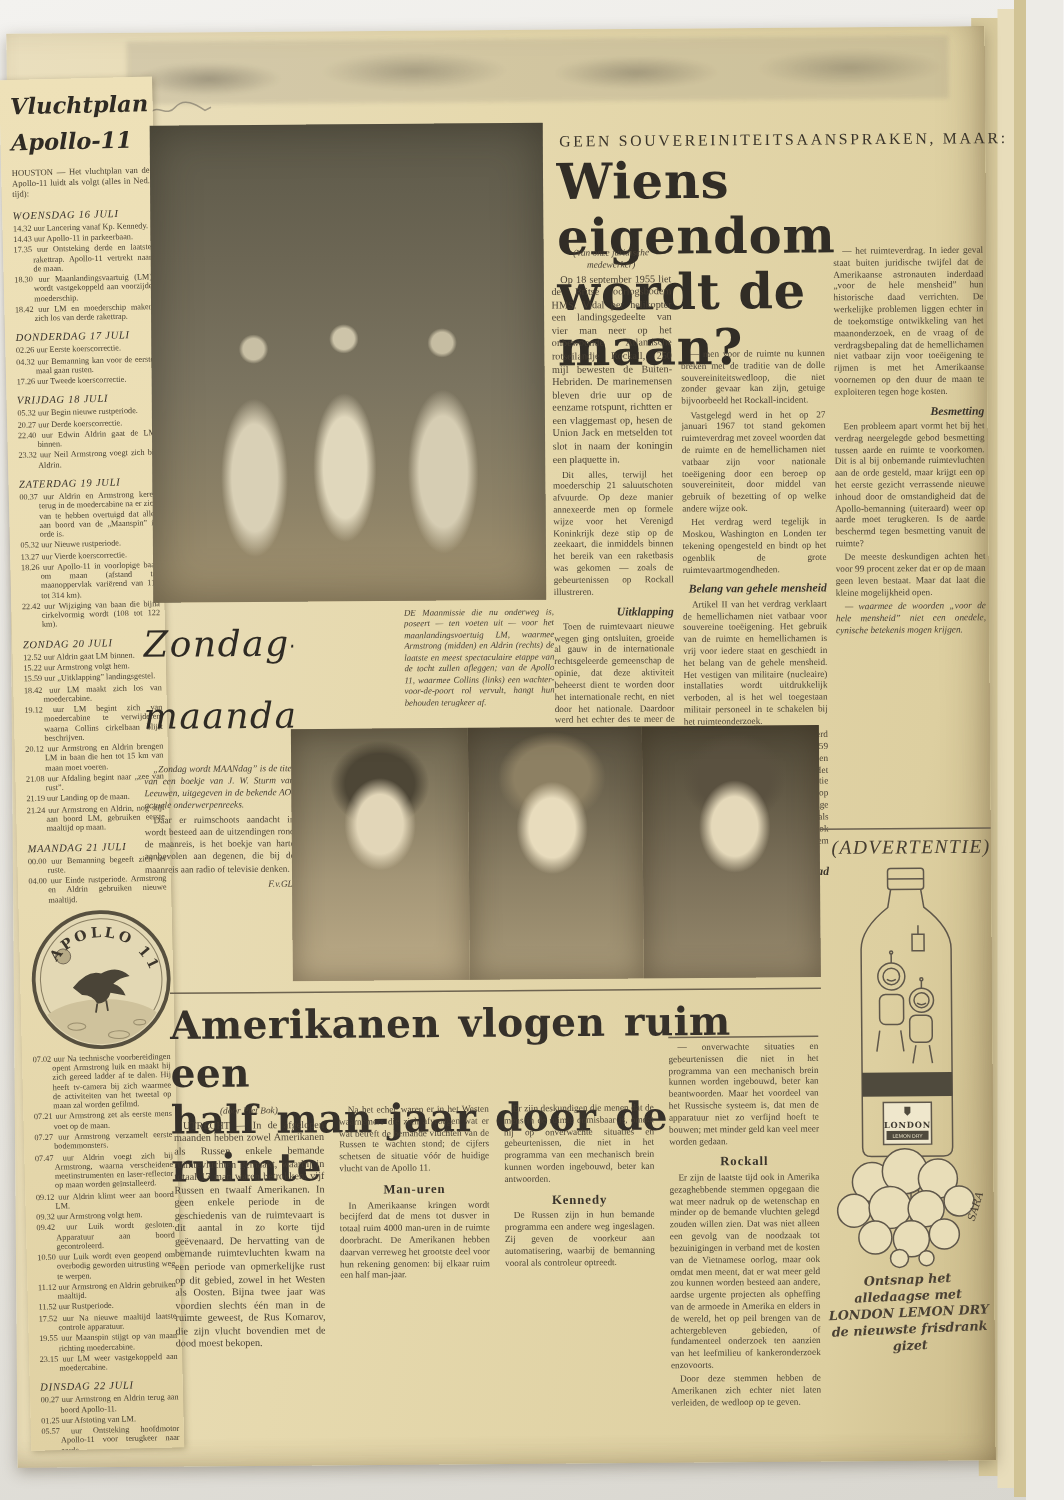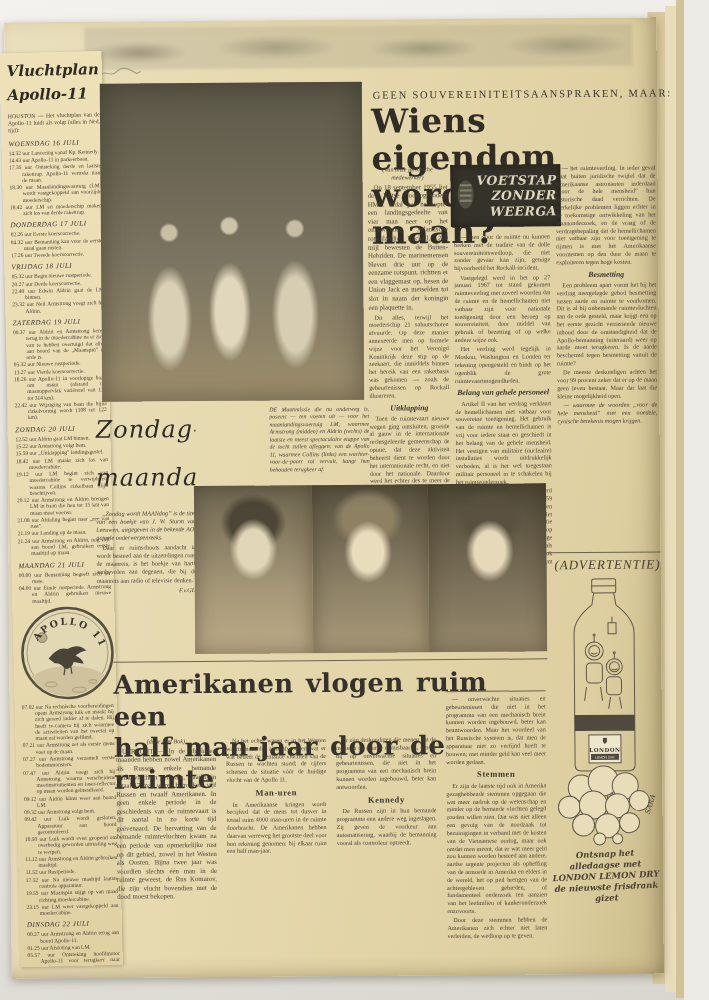--- a/index.html
+++ b/index.html
@@ -68,21 +68,21 @@
                font-weight:bold;font-size:12.5px;line-height:1.22;color:#ded6bd;letter-spacing:.5px}
   .badge-lines span{display:block}
   
   .col{position:absolute;font-size:6.2px;line-height:1.26;color:#473f33;
        text-align:justify;overflow:hidden}
   .col p{margin:0 0 1.5px;text-indent:6px}
   .col p.lead{font-size:6.8px}
   .col p.byline{text-align:center;font-style:italic;text-indent:0;margin-bottom:2px}
   .col p.ital{font-style:italic}
   .sec-h{font-style:italic;font-weight:bold;font-size:7.8px;margin:4px 0 1.5px;
-         text-align:center;color:#3a342b}
+         text-align:right;color:#3a342b}
   .sec-hc{font-weight:bold;font-size:8.5px;text-align:center;margin:4px 0 2px;
           letter-spacing:.6px;color:#3a342b}
   .signoff{text-align:right;font-style:italic;margin-top:1px}
   .colA{left:362px;top:146px;width:80px;height:318px}
   .colB{left:448px;top:214px;width:96px;height:452px}
   .colC{left:550px;top:146px;width:100px;height:386px}
   
   .zondag{position:absolute;left:88px;top:384px;width:100px;height:262px;overflow:hidden}
   .z-head{font-family:"DejaVu Serif",serif;font-style:italic;font-weight:normal;
           font-size:24px;line-height:2.0;color:#2f2b24;margin:0 0 8px;letter-spacing:1px}
@@ -229,47 +229,33 @@
     </section>
 
     <div class="photo-astro"></div>
 
     <div class="kicker">GEEN SOUVEREINITEITSAANSPRAKEN, MAAR:</div>
     <h2 class="headline">
       <span>Wiens eigendom</span>
       <span>wordt de maan?</span>
     </h2>
 
-    <div class="badge">
-      <svg width="30" height="48" viewBox="0 0 30 48">
-        <ellipse cx="15" cy="22" rx="11" ry="19" fill="rgba(222,214,189,.18)"></ellipse>
-        <rect x="7" y="8" width="16" height="3" fill="rgba(222,214,189,.35)"></rect>
-        <rect x="7" y="15" width="16" height="3" fill="rgba(222,214,189,.35)"></rect>
-        <rect x="7" y="22" width="16" height="3" fill="rgba(222,214,189,.35)"></rect>
-        <rect x="7" y="29" width="16" height="3" fill="rgba(222,214,189,.35)"></rect>
-      </svg>
-      <div class="badge-lines">
-        <span>VOETSTAP</span>
-        <span>ZONDER</span>
-        <span>WEERGA</span>
-      </div>
-    </div>
 
     <div class="col colA">
         <p class="byline">(Van onze juridische medewerker)</p>
         <p class="lead">Op 18 september 1955 liet de Britse oorlogsbodem HMS. Vidal per helikopter een landingsgedeelte van vier man neer op het onbewoonde Atlantische rotseilandje Rockall, 250 mijl bewesten de Buiten-Hebriden. De marinemensen bleven drie uur op de eenzame rotspunt, richtten er een vlaggemast op, hesen de Union Jack en metselden tot slot in naam der koningin een plaquette in.</p>
         <p>Dit alles, terwijl het moederschip 21 saluutschoten afvuurde. Op deze manier annexeerde men op formele wijze voor het Verenigd Koninkrijk deze stip op de zeekaart, die inmiddels binnen het bereik van een raketbasis was gekomen — zoals de gebeurtenissen op Rockall illustreren.</p>
         <div class="sec-h">Uitklapping</div>
         <p>Toen de ruimtevaart nieuwe wegen ging ontsluiten, groeide al gauw in de internationale rechtsgeleerde gemeenschap de opinie, dat deze aktiviteit beheerst dient te worden door het internationale recht, en niet door het nationale. Daardoor werd het echter des te meer de vraag wie eigenaar van de maan zou zijn.</p>
       </div>
     <div class="col colB">
         <p>— men voor de ruimte nu kunnen breken met de traditie van de dolle souvereiniteitswedloop, die niet zonder gevaar kan zijn, getuige bijvoorbeeld het Rockall-incident.</p>
         <p>Vastgelegd werd in het op 27 januari 1967 tot stand gekomen ruimteverdrag met zoveel woorden dat de ruimte en de hemellichamen niet vatbaar zijn voor nationale toeëigening door een beroep op souvereiniteit, door middel van gebruik of bezetting of op welke andere wijze ook.</p>
         <p>Het verdrag werd tegelijk in Moskou, Washington en Londen ter tekening opengesteld en bindt op het ogenblik de grote ruimtevaartmogendheden.</p>
-        <div class="sec-h">Belang van gehele personeel</div>
+        <div class="sec-h">Belang van gehele mensheid</div>
         <p>Artikel II van het verdrag verklaart de hemellichamen niet vatbaar voor souvereine toeëigening. Het gebruik van de ruimte en hemellichamen is vrij voor iedere staat en geschiedt in het belang van de gehele mensheid. Het vestigen van militaire (nucleaire) installaties wordt uitdrukkelijk verboden, al is het wel toegestaan militair personeel in te schakelen bij het ruimteonderzoek.</p>
         <p>Het ruimteverdrag is geïnspireerd op het Antarctica-verdrag van 1959 tussen 12 staten, die zich hebben gevestigd in het Zuidpoolgebied. Het verdrag voorziet verder in inspectie van de nationale Zuidpoolstations op basis van wederkerigheid. Getuige inspecties van belangrijke stations als McMurdo en Byrd (V.S.) en Wostok en Mirnyj (USSR) blijkt dit systeem wonderwel te werken.</p>
         <div class="sec-h">Historische daad</div>
         <p>Dat geeft hoop voor het welsla—</p>
       </div>
     <div class="col colC">
         <p>— het ruimteverdrag. In ieder geval staat buiten juridische twijfel dat de Amerikaanse astronauten inderdaad „voor de hele mensheid” hun historische daad verrichten. De werkelijke problemen liggen echter in de toekomstige ontwikkeling van het maanonderzoek, en de vraag of de verdragsbepaling dat de hemellichamen niet vatbaar zijn voor toeëigening te rijmen is met het Amerikaanse voornemen op den duur de maan te exploiteren tegen hoge kosten.</p>
         <div class="sec-h">Besmetting</div>
         <p>Een probleem apart vormt het bij het verdrag neergelegde gebod besmetting tussen aarde en ruimte te voorkomen. Dit is al bij onbemande ruimtevluchten aan de orde gesteld, maar krijgt een op het eerste gezicht verrassende nieuwe inhoud door de omstandigheid dat de Apollo-bemanning (uiteraard) weer op aarde moet terugkeren. Is de aarde beschermd tegen besmetting vanuit de ruimte?</p>
         <p>De meeste deskundigen achten het voor 99 procent zeker dat er op de maan geen leven bestaat. Maar dat laat die kleine mogelijkheid open.</p>
@@ -308,21 +294,21 @@
         <div class="sec-hc">Man-uren</div>
         <p>In Amerikaanse kringen wordt becijferd dat de mens tot dusver in totaal ruim 4000 man-uren in de ruimte doorbracht. De Amerikanen hebben daarvan verreweg het grootste deel voor hun rekening genomen: bij elkaar ruim een half man-jaar.</p>
       </div>
     <div class="col ac3">
         <p>Er zijn deskundigen die menen dat de mens in de ruimte onmisbaar is, omdat hij op onverwachte situaties en gebeurtenissen, die niet in het programma van een mechanisch brein kunnen worden ingebouwd, beter kan antwoorden.</p>
         <div class="sec-hc">Kennedy</div>
         <p>De Russen zijn in hun bemande programma een andere weg ingeslagen. Zij geven de voorkeur aan automatisering, waarbij de bemanning vooral als controleur optreedt.</p>
       </div>
     <div class="col ac4">
         <p>— onverwachte situaties en gebeurtenissen die niet in het programma van een mechanisch brein kunnen worden ingebouwd, beter kan beantwoorden. Maar het voordeel van het Russische systeem is, dat men de apparatuur niet zo verfijnd hoeft te bouwen; met minder geld kan veel meer worden gedaan.</p>
-        <div class="sec-hc">Stemmen</div>
+        <div class="sec-hc">Rockall</div>
         <p>Er zijn de laatste tijd ook in Amerika gezaghebbende stemmen opgegaan die wat meer nadruk op de wetenschap en minder op de bemande vluchten gelegd zouden willen zien. Dat was niet alleen een gevolg van de noodzaak tot bezuinigingen in verband met de kosten van de Vietnamese oorlog, maar ook omdat men meent, dat er wat meer geld zou kunnen worden besteed aan andere, aardse urgente projecten als opheffing van de armoede in Amerika en elders in de wereld, het op peil brengen van de achtergebleven gebieden, of fundamenteel onderzoek ten aanzien van het leefmilieu of kankeronderzoek enzovoorts.</p>
         <p>Door deze stemmen hebben de Amerikanen zich echter niet laten verleiden, de wedloop op te geven.</p>
       </div>
 
     <div class="advert">
       <div class="adv-rule"></div>
       <div class="adv-label">(ADVERTENTIE)</div>
       <svg class="bottle-svg" width="108" height="272" viewBox="0 0 108 272">
         <g stroke="#5f574a" stroke-width="1" fill="none">
           <rect x="42" y="4" width="24" height="14" rx="2"></rect>

